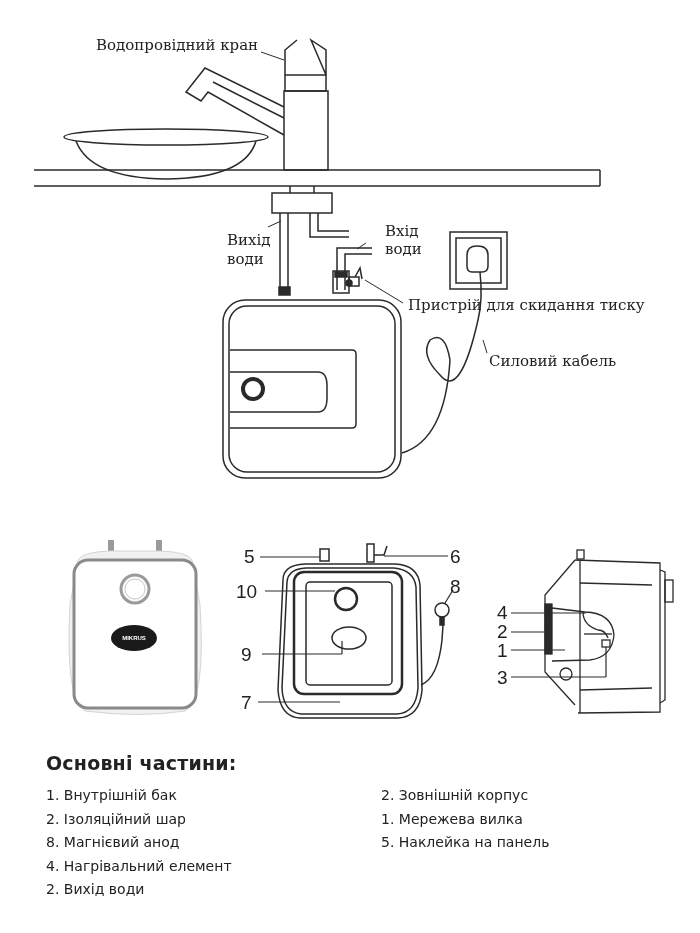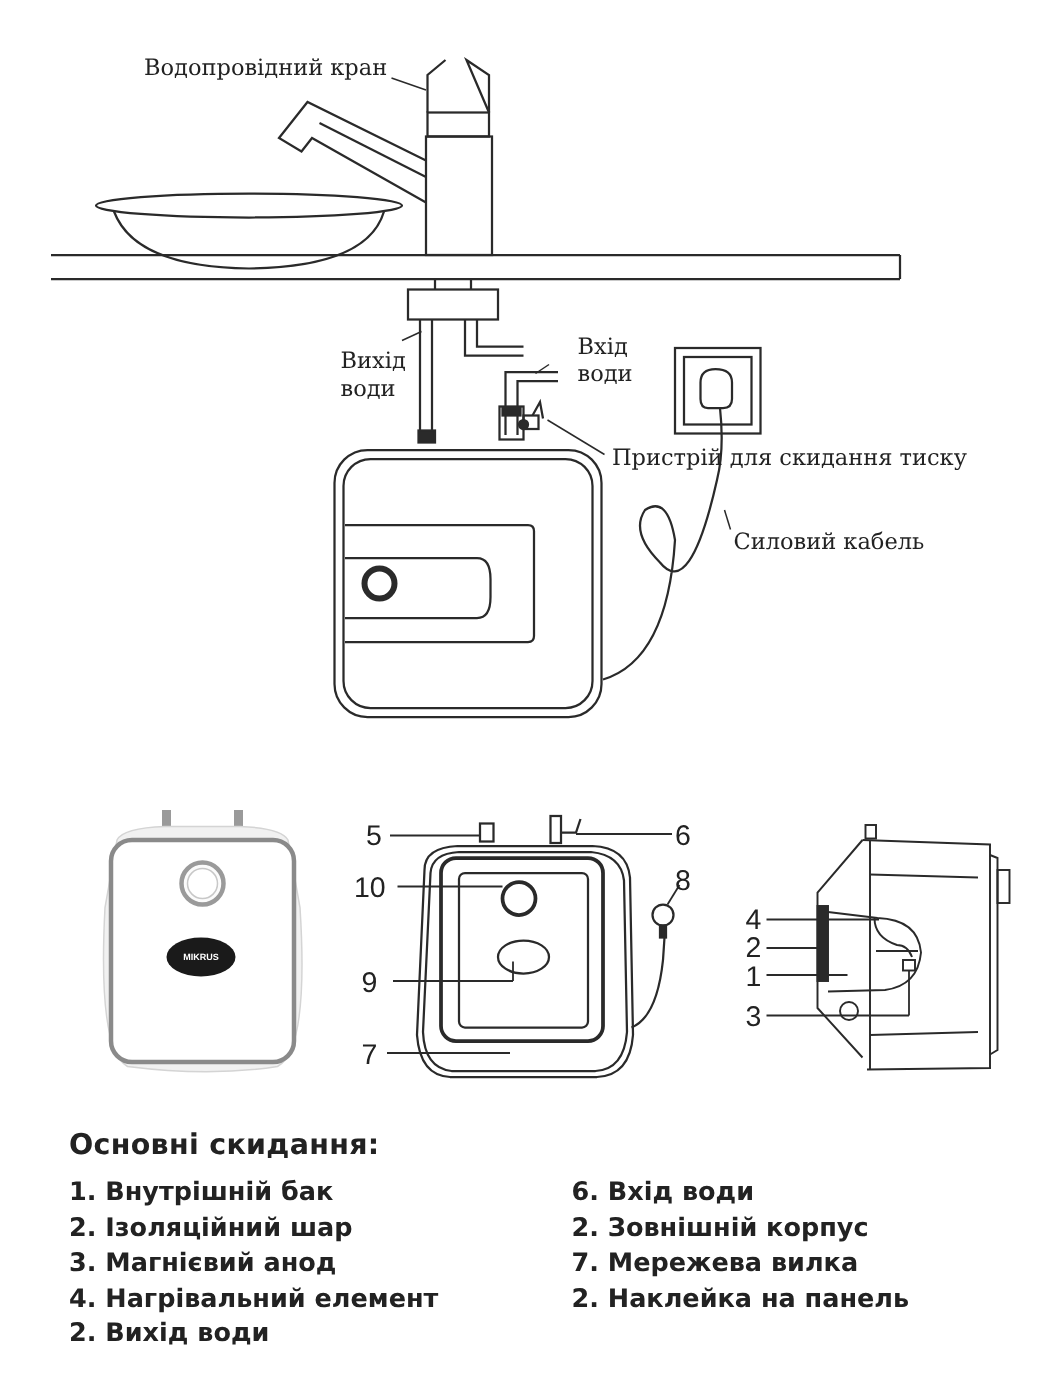--- a/index.html
+++ b/index.html
@@ -3,21 +3,21 @@
 <meta charset="utf-8">
 <style>
   html, body { margin:0; padding:0; background:#ffffff; }
   body { width:700px; height:933px; position:relative; overflow:hidden; font-family:"DejaVu Sans", sans-serif; color:#222; }
   svg { position:absolute; left:0; top:0; }
   .lbl { font-family:"DejaVu Serif", "Liberation Serif", serif; font-size:15px; fill:#222; }
   .num { font-family:"Liberation Sans", sans-serif; font-size:19px; fill:#222; }
   .parts { position:absolute; left:46px; top:752px; width:620px; }
   .parts-title { font-family:"DejaVu Sans", sans-serif; font-weight:bold; font-size:19px; color:#222; margin:0 0 10px 0; letter-spacing:0.2px; }
   .cols { display:flex; }
-  .col { list-style:none; margin:0; padding:0; font-family:"DejaVu Sans", sans-serif; font-size:17px; line-height:23.5px; color:#222;font-weight:bold; }
+  .col { list-style:none; margin:0; padding:0; font-family:"DejaVu Sans", sans-serif; font-size:14px; line-height:23.5px; color:#222; }
   .col.left { width:335px; }
 </style>
 </head>
 <body>
 
 <svg width="700" height="933" viewBox="0 0 700 933">
   <g fill="none" stroke="#2a2a2a" stroke-width="1.5">
 
     <g>
       <line x1="34" y1="170" x2="600" y2="170"></line>
@@ -159,29 +159,28 @@
       <line x1="606" y1="677" x2="606" y2="647"></line>
     </g>
   </g>
   <text class="num" x="497" y="619">4</text>
   <text class="num" x="497" y="638">2</text>
   <text class="num" x="497" y="657">1</text>
   <text class="num" x="497" y="684">3</text>
 </svg>
 
 <div class="parts">
-  <div class="parts-title">Основні скидання:</div>
+  <div class="parts-title">Основні частини:</div>
   <div class="cols">
     <ul class="col left">
       <li>1. Внутрішній бак</li>
       <li>2. Ізоляційний шар</li>
-      <li>3. Магнієвий анод</li>
+      <li>8. Магнієвий анод</li>
       <li>4. Нагрівальний елемент</li>
       <li>2. Вихід води</li>
     </ul>
     <ul class="col right">
-      <li>6. Вхід води</li>
       <li>2. Зовнішній корпус</li>
-      <li>7. Мережева вилка</li>
-      <li>2. Наклейка на панель</li>
+      <li>1. Мережева вилка</li>
+      <li>5. Наклейка на панель</li>
     </ul>
   </div>
 </div>
 
 </body></html>

